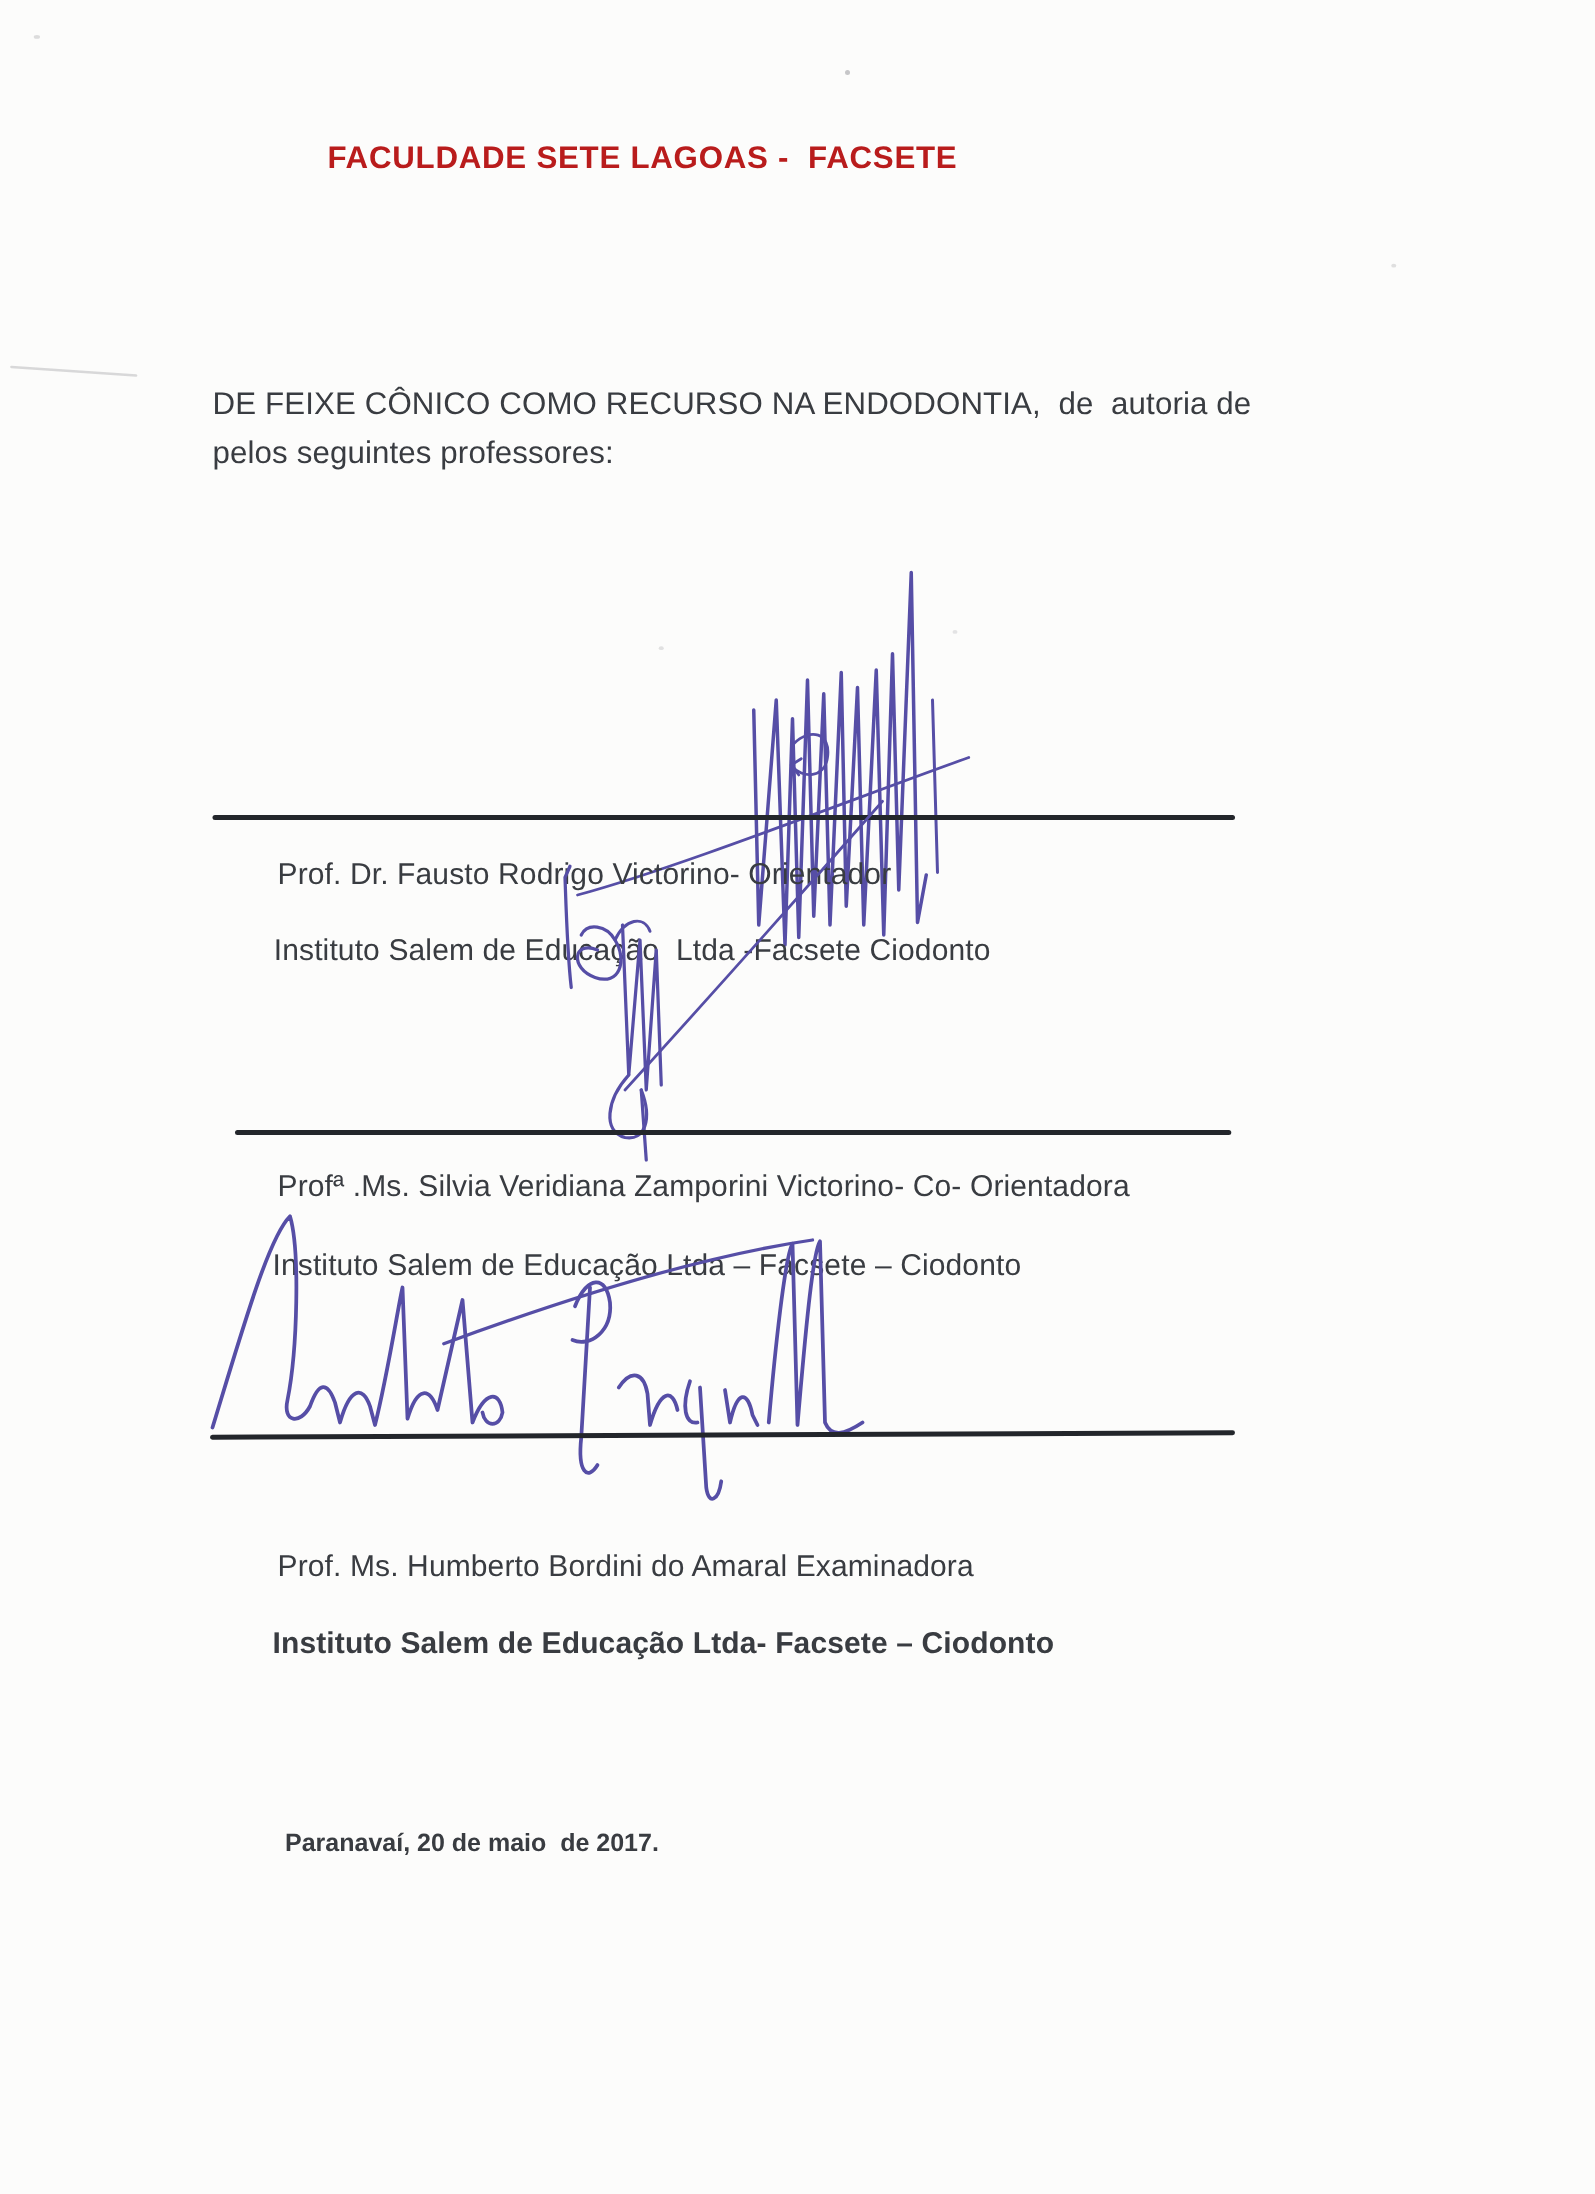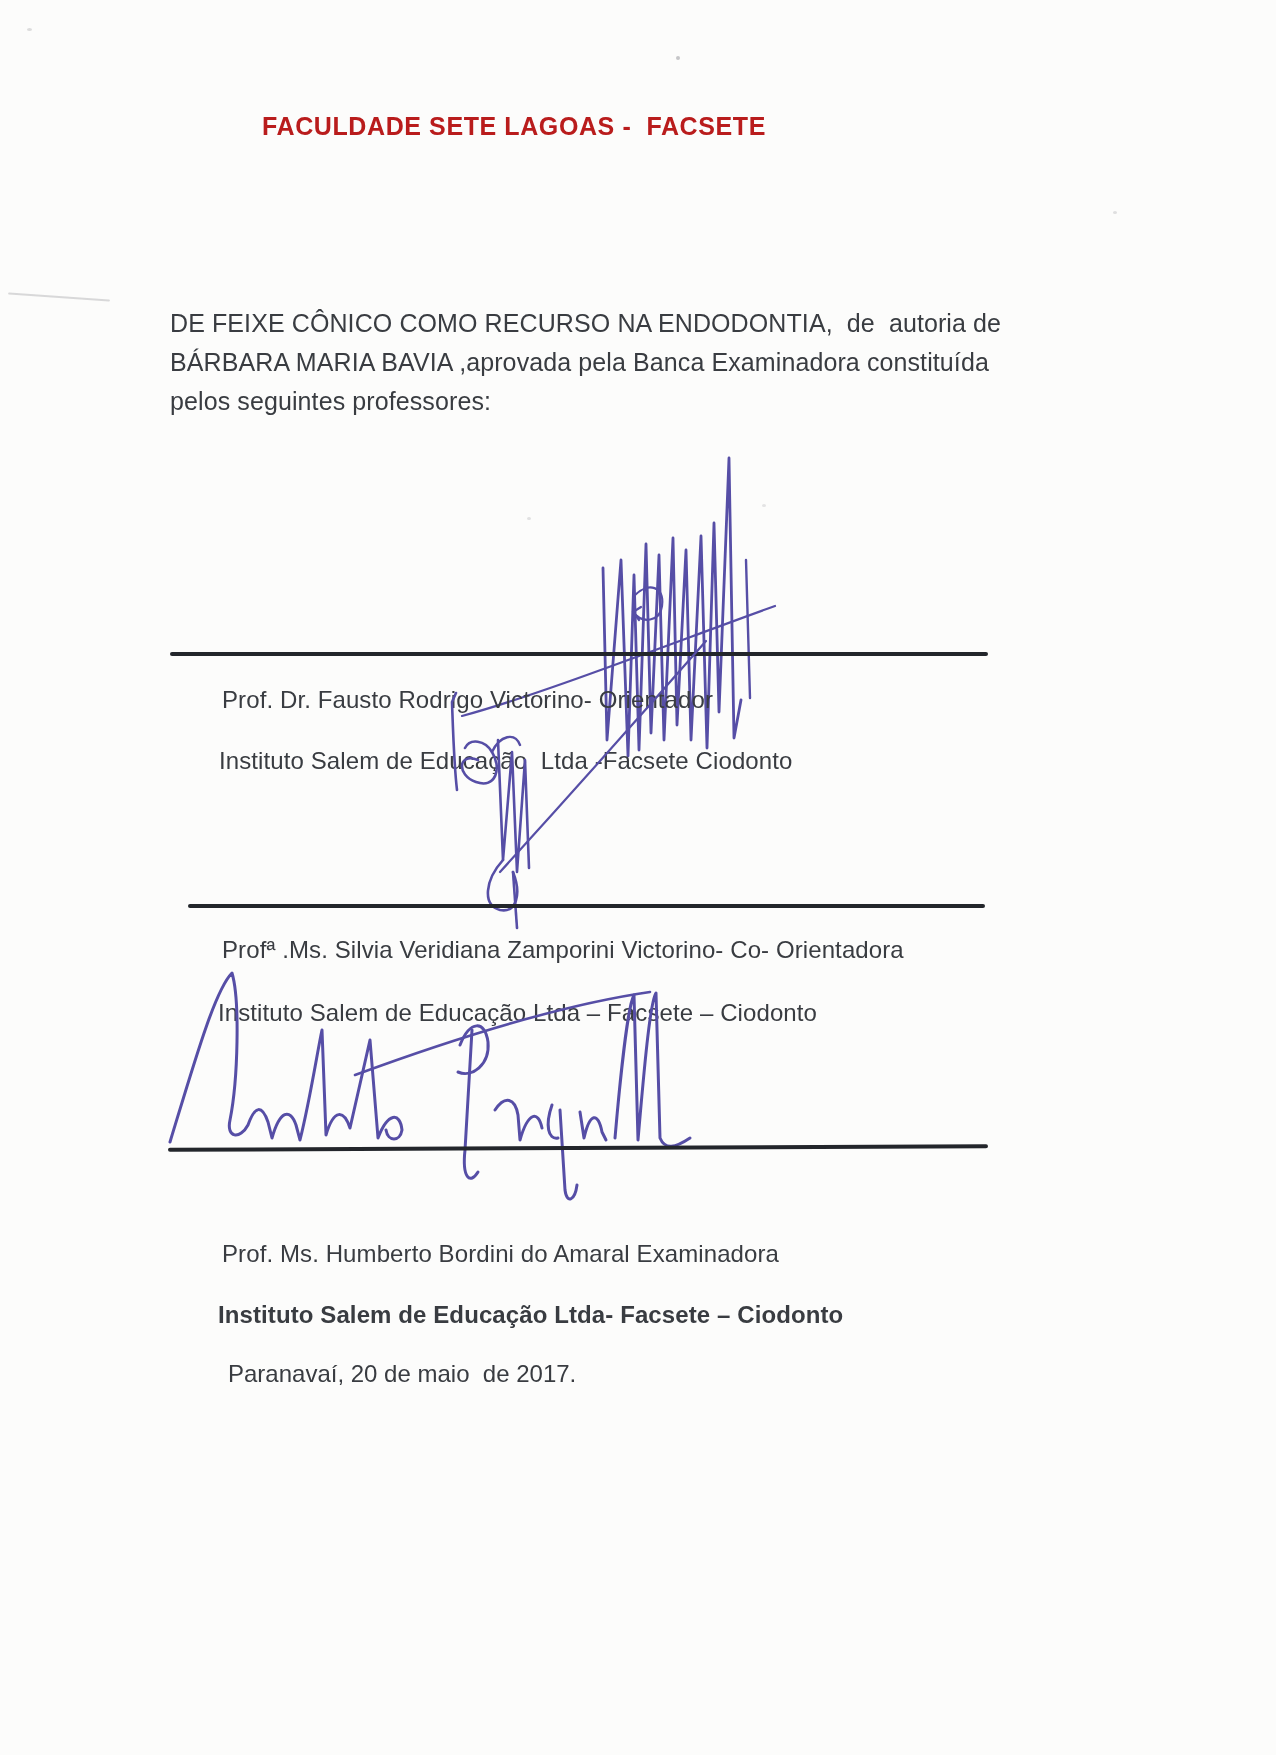--- a/index.html
+++ b/index.html
@@ -37,21 +37,21 @@
   .rule-1{left:170px;top:652px;width:818px;}
   .rule-2{left:188px;top:904px;width:797px;}
   .rule-3{left:168px;top:1146px;width:820px;transform:rotate(-0.25deg);}
   .person-name{font-size:24px;letter-spacing:0.1px;}
   .name-1{left:222px;top:686px;}
   .inst-1{left:219px;top:747px;}
   .name-2{left:222px;top:936px;}
   .inst-2{left:218px;top:999px;}
   .name-3{left:222px;top:1240px;}
   .inst-3{left:218px;top:1301px;font-weight:bold;}
-  .dateline{left:228px;top:1360px;font-size:24px;}
+  .dateline{left:228px;top:1464px;font-size:20px;font-weight:bold;}
   svg.sig{overflow:visible;}
   svg.sig path{
     fill:none;
     stroke:var(--ink);
     stroke-linecap:round;
     stroke-linejoin:round;
   }
   .speck{
     position:absolute;border-radius:50%;
     background:#c6c6c8;
@@ -64,21 +64,20 @@
     border-radius:2px;
   }
 </style>
 </head>
 <body>
 
 <div class="abs doc-title line">FACULDADE SETE LAGOAS -  FACSETE</div>
 
 <div class="abs paragraph">
   <div class="line">DE FEIXE CÔNICO COMO RECURSO NA ENDODONTIA,  de  autoria de</div>
-  <div class="line">BÁRBARA MARIA BAVIA ,aprovada pela Banca Examinadora constituída</div>
   <div class="line">pelos seguintes professores:</div>
 </div>
 
 <svg class="sig abs" style="left:420px;top:410px" width="370" height="365" viewBox="0 0 370 365">
   <path stroke-width="2.8" d="M183,158 L187,330 L201,150 L208,346 L214,165 L219,340
     L226,134 L231,323 L239,145 L244,330 L253,128 L257,315 L266,140 L271,330
     L281,126 L287,338 L294,113 L299,302 L309,48 L314,328 L321,290"></path>
   <path stroke-width="2.4" d="M326,150 L330,288"></path>
   <path stroke-width="2.2" d="M42,306 C 120,285 260,230 355,196"></path>
   <path stroke-width="2.2" d="M215,185 C 228,172 245,176 242,196 C 240,212 222,214 213,202"></path>

